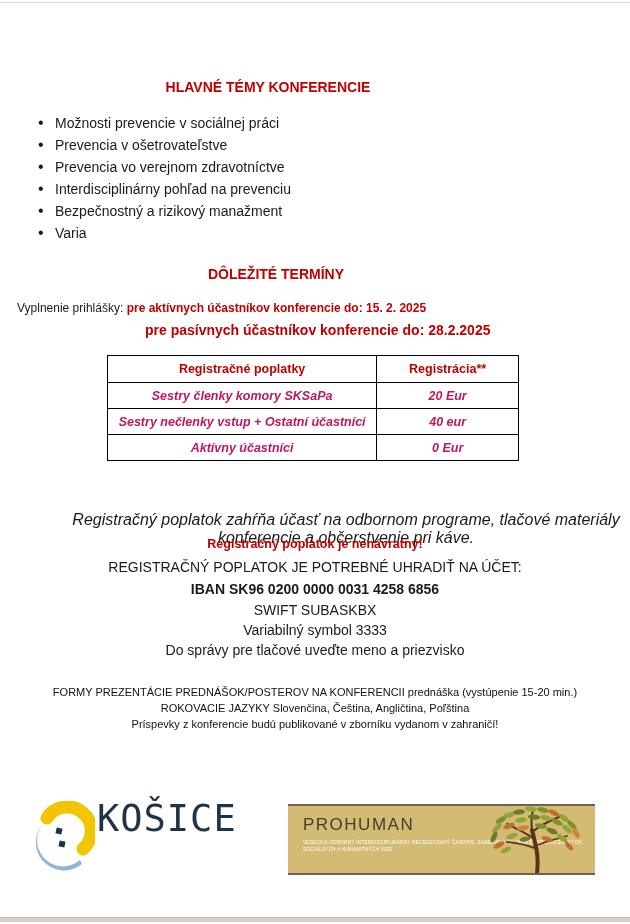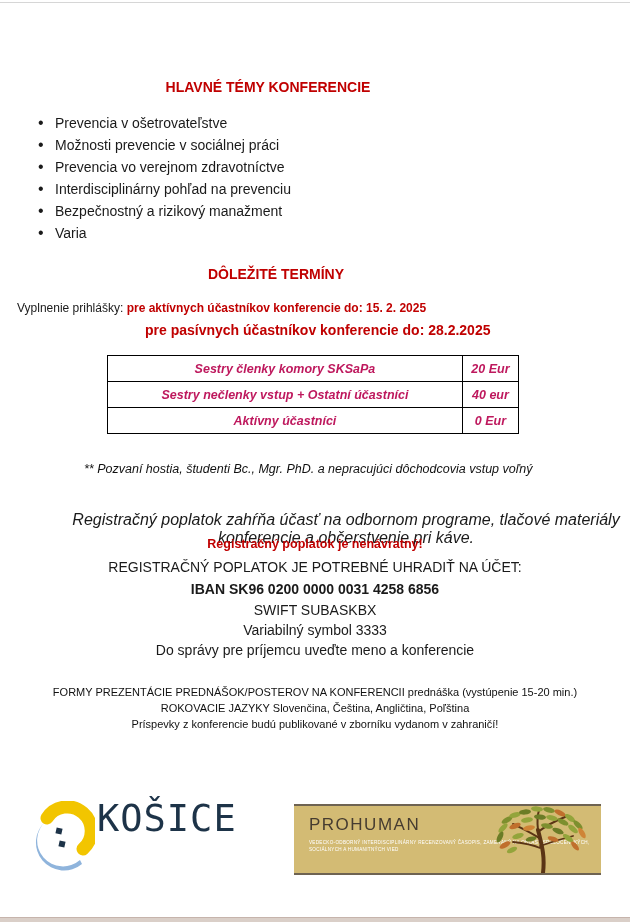--- a/index.html
+++ b/index.html
@@ -88,21 +88,21 @@
   }
   .kosice-mark { width: 62px; height: 70px; flex: 0 0 auto; }
   .kosice-text {
     font-family: "DejaVu Sans Mono", monospace;
     font-size: 37px; font-weight: 500; color: #1d3348;
     letter-spacing: 1px; margin-left: 2px; margin-top: -4px;
   }
 
   
   .prohuman-banner {
-    position: absolute; top: 804px; left: 294px; width: 307px; height: 71px;
+    position: absolute; top: 804px; left: 288px; width: 307px; height: 71px;
     background: #D3BB74;
     border-top: 2px solid #6e6352; border-bottom: 2px solid #6e6352;
     overflow: hidden;
   }
   .prohuman-name {
     position: absolute; top: 9px; left: 15px;
     font-size: 17px; color: #463c30; letter-spacing: 1.5px; font-weight: 400;
   }
   .prohuman-tagline {
     position: absolute; top: 34px; left: 15px;
@@ -119,59 +119,62 @@
 </head>
 <body>
 
 <div class="page">
 
   <div class="top-hairline"></div>
 
   <div class="sec-heading h-topics">HLAVNÉ TÉMY KONFERENCIE</div>
 
   <ul class="topic-list">
+    <li><span>Možnosti prevencie v sociálnej práci</span></li>
     <li><span>Prevencia v ošetrovateľstve</span></li>
-    <li><span>Možnosti prevencie v sociálnej práci</span></li>
     <li><span>Prevencia vo verejnom zdravotníctve</span></li>
     <li><span>Interdisciplinárny pohľad na prevenciu</span></li>
     <li><span>Bezpečnostný a rizikový manažment</span></li>
     <li><span>Varia</span></li>
   </ul>
 
   <div class="sec-heading h-terms">DÔLEŽITÉ TERMÍNY</div>
 
   <div class="deadline-line1"><span>Vyplnenie prihlášky: </span><span class="rb">pre aktívnych účastníkov konferencie do: 15. 2. 2025</span></div>
   <div class="deadline-line2">pre pasívnych účastníkov konferencie do: 28.2.2025</div>
 
   <table class="fees">
     <tbody>
+        <tr>
+      <th class="col-desc">Registračné poplatky</th>
+      <th class="col-fee">Registrácia**</th>
+    </tr>
     <tr>
       <td>Sestry členky komory SKSaPa</td>
       <td>20 Eur</td>
     </tr>
     <tr>
       <td>Sestry nečlenky vstup + Ostatní účastníci</td>
       <td>40 eur</td>
     </tr>
     <tr>
       <td>Aktívny účastníci</td>
       <td>0 Eur</td>
     </tr>
   </tbody>
     </table>
 
-  <div class="footnote">** Pozvaní hostia, študenti Bc., Mgr. PhD. a nepracujúci dôchodcovia vstup voľný</div>
 
   <div class="includes-line center">Registračný poplatok zahŕňa účasť na odbornom programe, tlačové materiály konferencie a občerstvenie pri káve.</div>
   <div class="nonrefundable-line center">Registračný poplatok je nenávratný!</div>
   <div class="pay-line l-payto center">REGISTRAČNÝ POPLATOK JE POTREBNÉ UHRADIŤ NA ÚČET:</div>
   <div class="pay-line l-iban center">IBAN SK96 0200 0000 0031 4258 6856</div>
   <div class="pay-line l-swift center">SWIFT SUBASKBX</div>
   <div class="pay-line l-vs center">Variabilný symbol 3333</div>
-  <div class="pay-line l-msg center">Do správy pre príjemcu uveďte meno a konferencie</div>
+  <div class="pay-line l-msg center">Do správy pre tlačové uveďte meno a priezvisko</div>
 
   <div class="info-line l-forms center">FORMY PREZENTÁCIE PREDNÁŠOK/POSTEROV NA KONFERENCII prednáška (vystúpenie 15-20 min.)</div>
   <div class="info-line l-langs center">ROKOVACIE JAZYKY Slovenčina, Čeština, Angličtina, Poľština</div>
   <div class="info-line l-publ center">Príspevky z konferencie budú publikované v zborníku vydanom v zahraničí!</div>
 
   <div class="kosice-logo">
     <svg class="kosice-mark" viewBox="0 0 62 70" xmlns="http://www.w3.org/2000/svg">
       <path d="M 14 17 A 24 24 0 1 1 50 48" fill="none" stroke="#F2C500" stroke-width="13" stroke-linecap="round"></path>
       <path d="M 13 20 A 25 25 0 1 0 47 59 L 49 63 A 27 27 0 0 1 13 20 Z" fill="#8FB4DC"></path>
       <rect x="23" y="27" width="6" height="6" fill="#1d3348" transform="rotate(12 26 30)"></rect>

